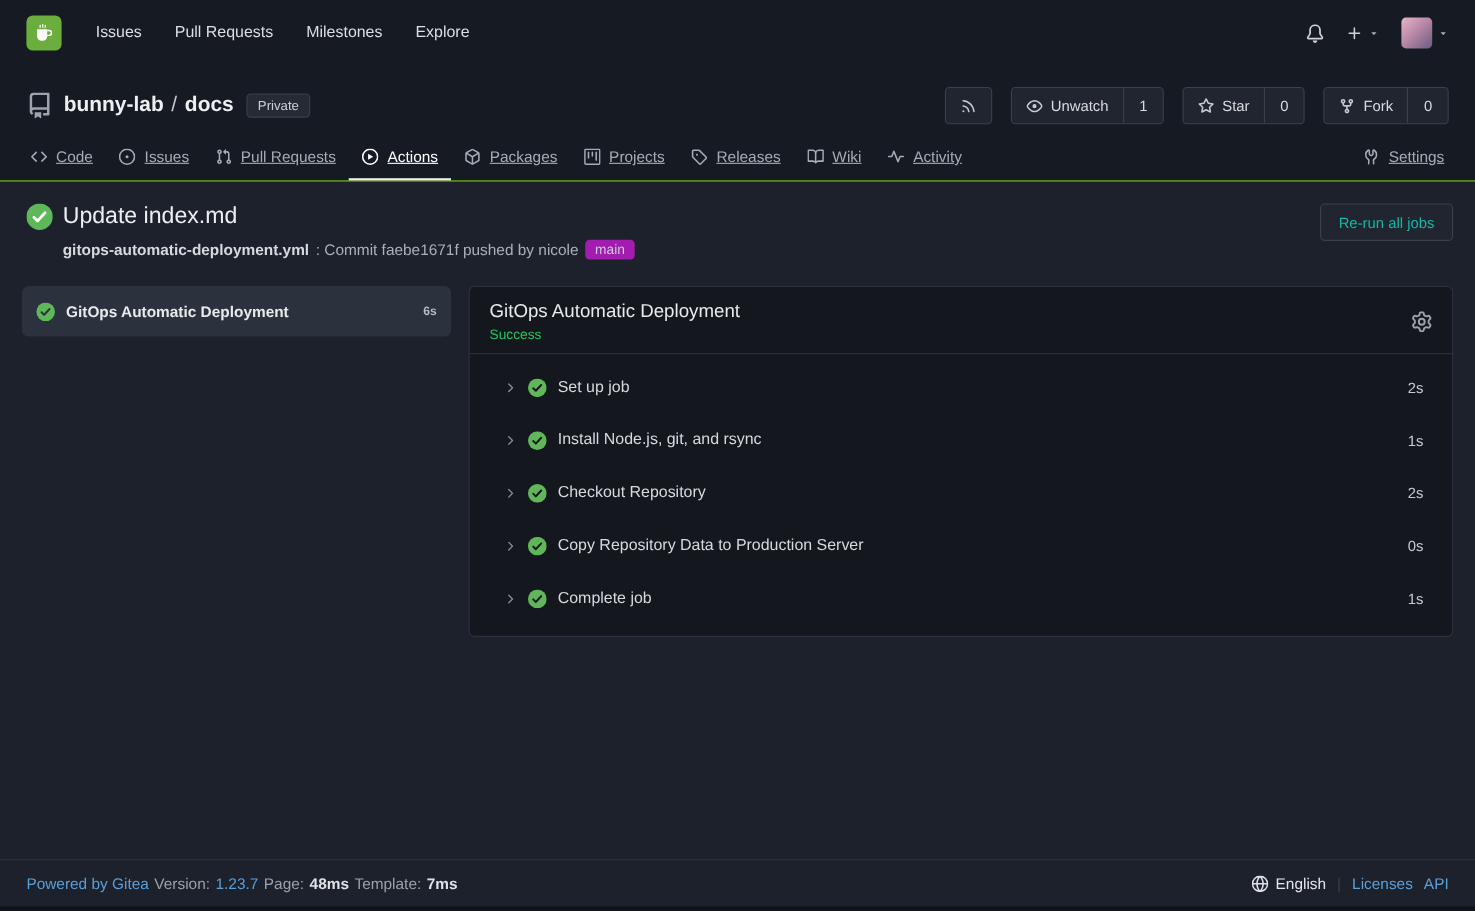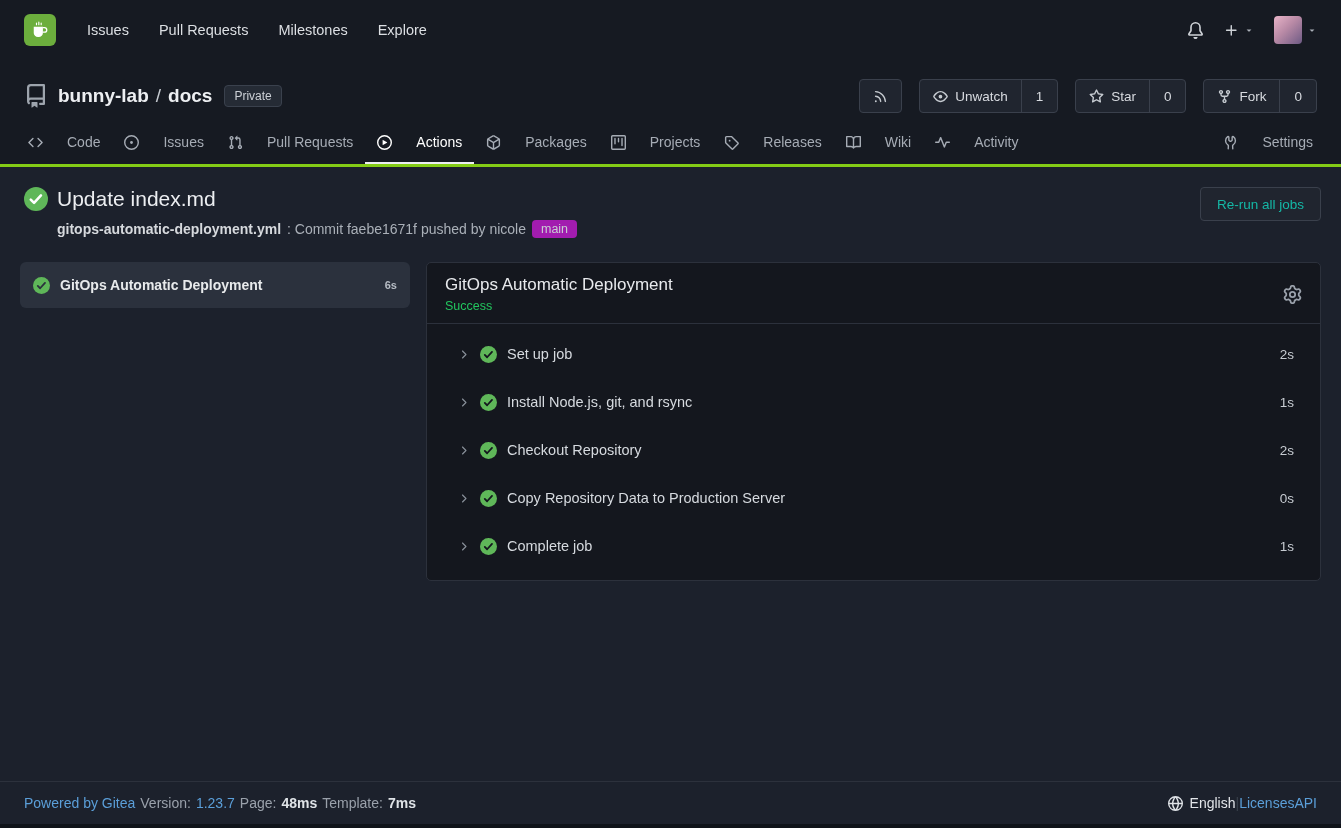--- a/index.html
+++ b/index.html
@@ -11,36 +11,36 @@
 
   
   .topnav { height:60px; background:#161a22; display:flex; align-items:center; padding:0 24px; flex:none; }
   .logo { width:32px; height:32px; border-radius:6px; background:#6cae3d; display:flex; align-items:center; justify-content:center; margin-right:16px; cursor:pointer; }
   .nav-link { color:#dcdfe3; font-size:14.5px; padding:10px 15px; cursor:pointer; white-space:nowrap; }
   .nav-right { margin-left:auto; display:flex; align-items:center; gap:20px; }
   .nav-ctl { display:flex; align-items:center; gap:5px; cursor:pointer; color:#d4d8dd; }
   .avatar { width:28px; height:28px; border-radius:4px; background:linear-gradient(135deg,#e8b4c8 0%,#b98aa6 45%,#6d5a84 100%); }
 
   
-  .repo-header { background:#161a22; padding-top:14px; flex:none; border-bottom:3px solid #84cc16; }
+  .repo-header { background:#161a22; padding-top:14px; flex:none; border-bottom:1px solid #84cc16; }
   .repo-title-row { display:flex; align-items:center; padding:0 24px; height:44px; }
   .repo-glyph { color:#9da4ad; margin-right:10px; }
   .repo-name { font-size:19px; font-weight:600; color:#edeff2; display:flex; align-items:center; gap:7px; }
   .repo-name .sep { color:#c6cbd1; font-weight:400; }
   .repo-name a { color:#edeff2; text-decoration:none; cursor:pointer; }
   .badge-private { font-size:12px; color:#ccd0d6; background:#252b35; border:1px solid #3a414d; border-radius:4px; padding:3px 9px; font-weight:400; margin-left:12px; }
   .repo-actions { margin-left:auto; display:flex; gap:17px; }
   .btn-group { display:flex; border:1px solid #3a404c; border-radius:4px; overflow:hidden; background:#20252f; height:34px; font-size:13.5px; color:#d8dbe0; cursor:pointer; }
   .btn-seg { display:flex; align-items:center; gap:7px; padding:0 13px; }
   .btn-count { border-left:1px solid #3a404c; padding:0 14px; display:flex; align-items:center; }
   .btn-icon-only { padding:0 13px; display:flex; align-items:center; }
 
   
   .tabs { display:flex; align-items:stretch; padding:0 16px; margin-top:4px; }
-  .tab { display:flex; align-items:center; gap:24px; padding:12px 12px 12px; color:#a6acb5; font-size:14px; cursor:pointer; border-bottom:2px solid transparent; white-space:nowrap; }
+  .tab { display:flex; align-items:center; gap:8px; padding:12px 12px 12px; color:#a6acb5; font-size:14px; cursor:pointer; border-bottom:2px solid transparent; white-space:nowrap;text-decoration:underline; }
   .tab.active { color:#ffffff; border-bottom-color:#eceef1; }
   .tab-settings { margin-left:auto; }
 
   
   main { flex:1; padding:20px; display:flex; flex-direction:column; min-height:0; }
   .run-header { display:flex; justify-content:space-between; align-items:flex-start;gap:46px; }
   .run-title-line { display:flex; align-items:center; gap:9px; padding-left:4px; }
   .run-title { font-size:21px; font-weight:500; color:#eceef1; }
   .run-subtitle { padding-left:37px; margin-top:9px; font-size:14px; color:#aab0b8; display:flex; align-items:center; gap:6px; }
   .run-subtitle .wf-file { font-weight:700; color:#d6d9dd; }
@@ -65,21 +65,21 @@
   .step-chevron { color:#878e98; }
   .step-name { font-size:14.5px; color:#d6dadf; }
   .step-time { margin-left:auto; font-size:13.5px; color:#c6cbd1; }
 
   
   footer { flex:none; height:43px; border-top:1px solid #2c313c; display:flex; align-items:center; padding:0 24px; font-size:14px; color:#9aa1ab; background:#1c212c; }
   footer a { text-decoration:none; cursor:pointer; }
   .link { color:#5b9fd9; }
   .f-strong { color:#dfe3e7; font-weight:700; }
   .f-left { display:flex; align-items:center; gap:5px; }
-  .f-right { margin-left:auto; display:flex; align-items:flex-end; gap:0; }
+  .f-right { margin-left:auto; display:flex; align-items:flex-end; gap:10px; }
   .f-lang { display:flex; align-items:center; gap:7px; color:#e2e5e9; cursor:pointer; }
   .f-div { color:#39404b; }
   .bottom-strip { height:4px; background:#0f1319; flex:none; }
 </style>
 </head>
 <body>
 
 <div class="page">
 
   <nav class="topnav">

